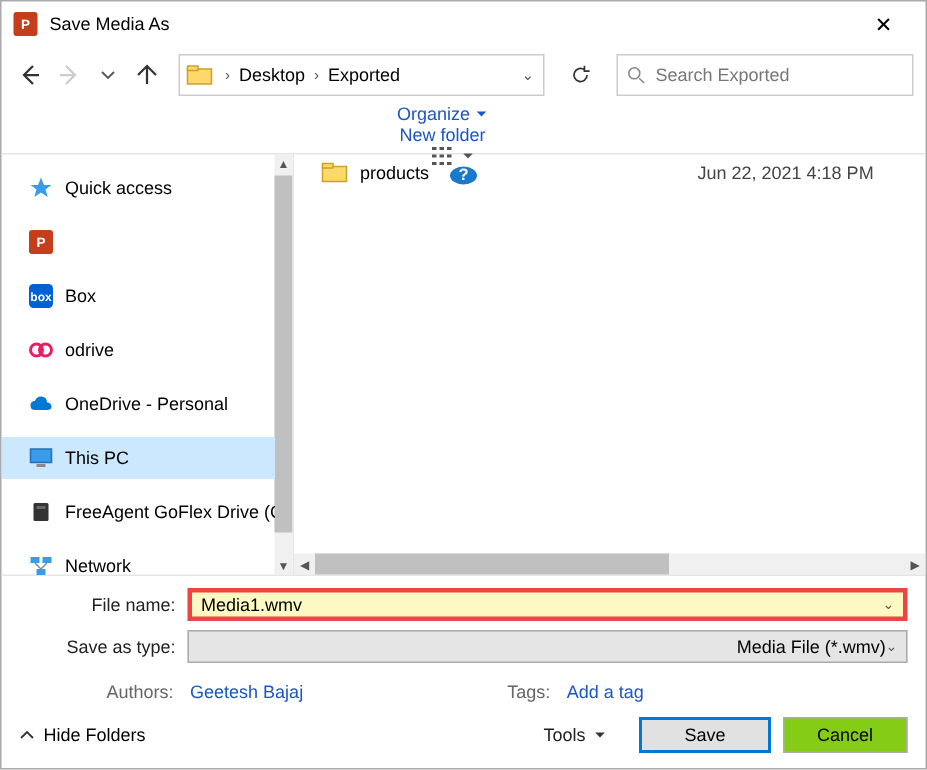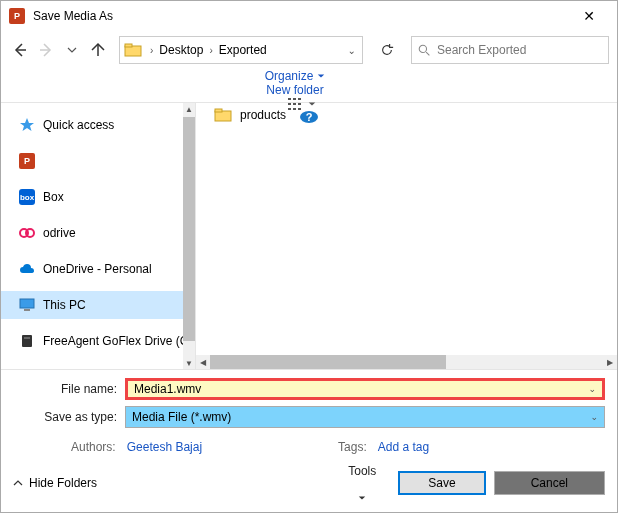--- a/index.html
+++ b/index.html
@@ -52,32 +52,32 @@
   .filelist .fdate { width:160px; color:#444; padding-left:8px;}
   .hscroll { height:14px; background:#f0f0f0; display:flex; align-items:center; }
   .hscroll .harrow { width:14px; height:14px; display:flex; align-items:center; justify-content:center; font-size:8px; color:#555; cursor:pointer;}
   .hscroll .htrack { flex:1; position:relative; height:14px;}
   .hscroll .hthumb { position:absolute; left:0; top:0; height:14px; background:#c0c0c0; cursor:pointer;}
   
   .bottom { border-top:1px solid #e5e5e5; padding:8px 12px 10px 12px; }
   .formrow { display:flex; align-items:center; margin-bottom:6px; }
   .formrow .lbl { width:112px; text-align:right; padding-right:8px; color:#222;}
   .formrow .field { flex:1; height:22px; border:3px solid #ef4444; padding:0 6px; display:flex; align-items:center; font-size:12px; background:#fef9c3;}
-  .formrow .field.combo { background:#7dd3fc; border:1px solid #aaa; }
+  .formrow .field.combo { background:#e5e5e5; border:1px solid #aaa;text-align:right; }
   .formrow .field .fval { flex:1; }
   .formrow .field .dd { font-size:9px; color:#555; }
   .metarow { display:flex; align-items:center; padding:6px 0 10px 58px; gap:8px; font-size:12px;}
   .metarow .mlbl { color:#666; margin-right:3px;}
   .metarow .mval { color:#1a56c4; cursor:pointer; }
   .metarow .msp { width:120px; }
   .btnrow { display:flex; align-items:center; }
   .btnrow .hidefolders { display:flex; align-items:center; gap:6px; cursor:pointer; }
   .btnrow .spacer { flex:1; }
-  .btnrow .tools { display:flex; align-items:center; gap:16px; cursor:pointer; margin-right:14px; color:#222;flex-direction:column;}
-  .btn { height:24px; border:1px solid #adadad; background:#737373; padding:0 36px; font-size:12px; cursor:pointer; display:flex; align-items:center; margin-left:8px;}
+  .btnrow .tools { display:flex; align-items:center; gap:6px; cursor:pointer; margin-right:14px; color:#222;}
+  .btn { height:24px; border:1px solid #adadad; background:#84cc16; padding:0 22px; font-size:12px; cursor:pointer; display:flex; align-items:center; margin-left:8px;}
   .btn.primary { border:2px solid #0078d7; background:#e1e1e1; padding:0 28px;}
   
   svg { display:block; }
 </style>
 </head>
 <body>
 
 <div class="titlebar">
   <span class="app-icon">P</span>
   <span class="title">Save Media As</span>
@@ -233,20 +233,21 @@
   </div>
 
   <div class="listpane">
     <div class="filelist">
       <div class="row">
         <svg class="ficon" viewBox="0 0 18 18">
             <rect x="1" y="5" width="16" height="10" fill="#ffd86b" stroke="#c9a227"></rect>
             <rect x="1" y="3" width="7" height="3" fill="#ffd86b" stroke="#c9a227"></rect>
           </svg>
         <span class="fname">products</span>
+        <span class="fdate">Jun 22, 2021 4:18 PM</span>
       </div>
     </div>
     <div class="hscroll">
       <span class="harrow">◀</span>
       <div class="htrack">
           <div class="hthumb" style="width:60%"></div>
         </div>
       <span class="harrow">▶</span>
     </div>
   </div>

